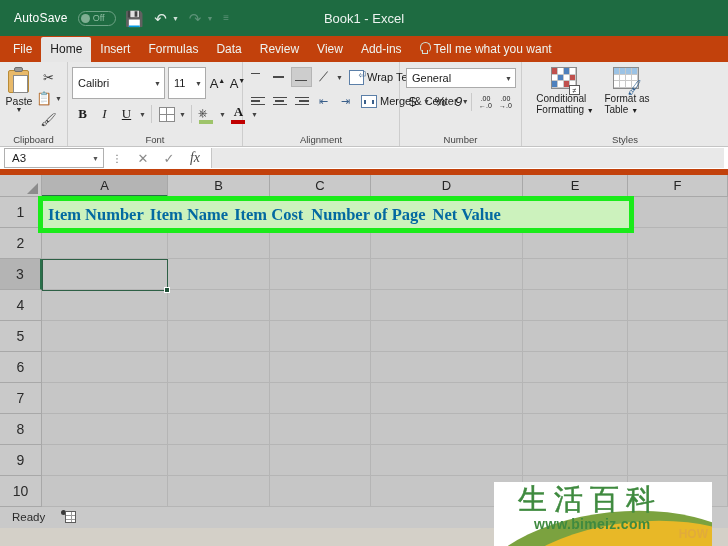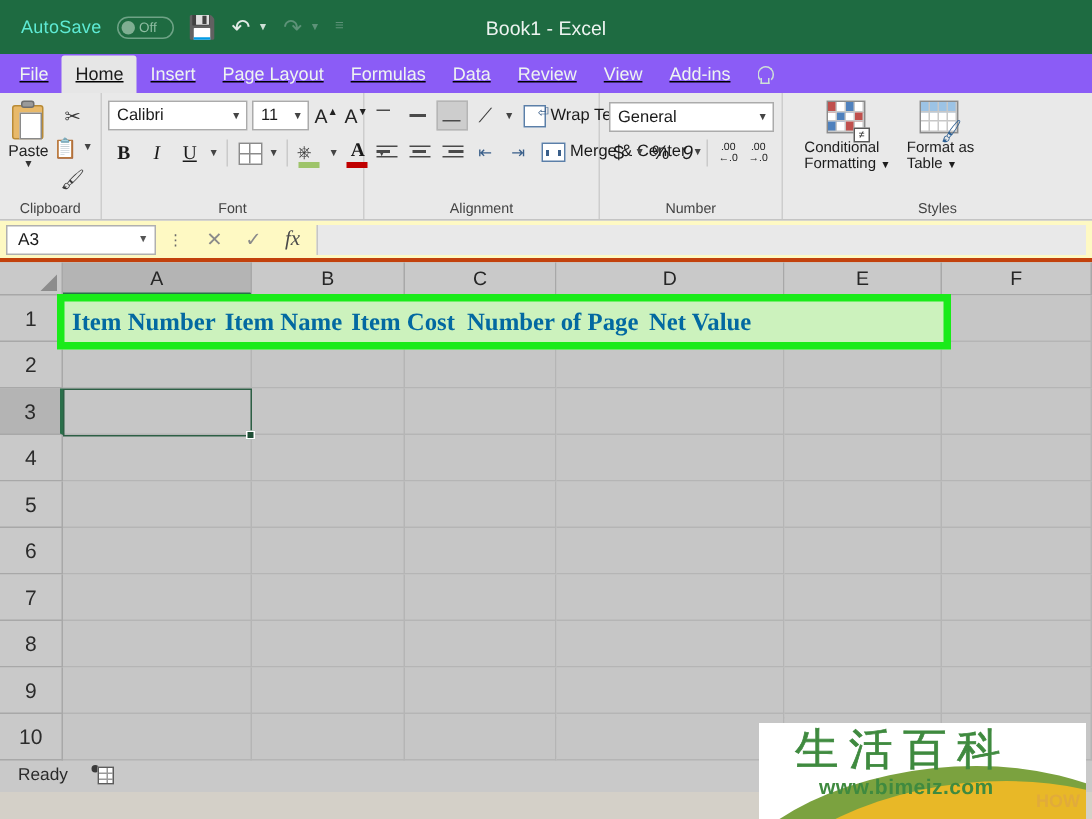--- a/index.html
+++ b/index.html
@@ -10,41 +10,41 @@
   }
   body { background: #d4d0c8; position: relative; }
 
   
   .titlebar {
     height: 36px; background: #1e6b41;
     display: flex; align-items: center;
     position: relative;
   }
   .tb-left { display: flex; align-items: center; padding-left: 14px; gap: 10px; }
-  .autosave-label { color: #5eead4; font-size: 12px; letter-spacing: .2px; }
+  .autosave-label { color: #ffffff; font-size: 12px; letter-spacing: .2px; }
   .autosave-toggle {
     width: 38px; height: 15px; border-radius: 8px;
     border: 1px solid #6ea386; display: flex; align-items: center;
     padding: 0 2px; gap: 3px;
   }
   .autosave-knob { width: 9px; height: 9px; border-radius: 50%; background: #7fae92; }
   .autosave-off { color: #8fbda2; font-size: 9px; }
   .tb-icon { color: #e3ece7; font-size: 15px; line-height: 1; cursor: default; }
   .tb-icon.dim { color: #5d9278; }
   .tb-caret { color: #cfe0d7; font-size: 7px; margin-left: -5px; }
   .tb-caret.dim { color: #5d9278; }
   .tb-title {
     position: absolute; left: 0; right: 0; text-align: center;
     color: #edf3f0; font-size: 13px; pointer-events: none;
   }
 
   
   .tabstrip {
-    height: 26px; background: #8b5cf6;
-    display: flex; align-items: flex-end; padding-left: 4px; text-decoration: underline;
+    height: 26px; background: #c2410c;
+    display: flex; align-items: center; padding-left: 4px;
   }
   .tab {
     color: #eef4f1; font-size: 12px;
     padding: 4px 9px 5px 9px; line-height: 16px; white-space: nowrap;
   }
   .tab.active { background: #e6e6e6; color: #1d1d1d; border-radius: 2px 2px 0 0; }
   .tellme { display: flex; align-items: center; gap: 4px; padding-left: 8px; }
   .bulb { width: 11px; height: 13px; position: relative; }
   .bulb::before {
     content: ""; position: absolute; top: 0; left: 1px;
@@ -93,21 +93,21 @@
   .clip-smalls { display: flex; flex-direction: column; gap: 2px;
                  padding-top: 3px; align-items: center; }
   .sm-icon { width: 20px; height: 19px; display: flex; align-items: center;
              justify-content: center; font-size: 13px; color: #3a3a3a; }
   .sm-row { display: flex; align-items: center; }
 
   
   .g-font { width: 175px; }
   .font-row1 { display: flex; align-items: center; gap: 3px; padding: 2px 0; }
   .combo {
-    background: #fff; border: 1px solid #ababab; height: 20px;
+    background: #fff; border: 1px solid #ababab; height: 32px;
     display: flex; align-items: center; padding: 0 3px 0 5px;
     font-size: 11px; color: #1a1a1a; justify-content: space-between;
   }
   .combo .cv { overflow: hidden; white-space: nowrap; }
   .combo .cc { font-size: 7px; color: #444; padding-left: 4px; }
   .fontname { width: 93px; }
   .fontsize { width: 38px; }
   .grow-a, .shrink-a {
     font-size: 13px; color: #222; width: 17px; text-align: center; position: relative;
   }
@@ -174,22 +174,22 @@
   .cf-badge { position: absolute; right: -1px; bottom: -2px; width: 11px; height: 10px;
               background: #fff; border: 1px solid #5a5a5a; font-size: 7px;
               line-height: 9px; text-align: center; color: #222; }
   .brush { position: absolute; right: -2px; bottom: -2px;
            font-size: 13px; color: #2c5f92; transform: rotate(-10deg); }
   .st-label { font-size: 10px; color: #1d1d1d; text-align: left; line-height: 11px; }
   .st-label .cc { font-size: 7px; }
 
   
   .formulabar {
-    height: 28px; background: #fef9c3; display: flex; align-items: center;
-    border-bottom: 3px solid #c2410c; padding: 0 4px;
+    height: 28px; background: #ffffff; display: flex; align-items: center;
+    border-bottom: 6px solid #c2410c; padding: 0 4px;
   }
   .namebox {
     width: 100px; height: 20px; background: #fff; border: 1px solid #b0b0b0;
     display: flex; align-items: center; justify-content: space-between;
     padding: 0 4px 0 7px; font-size: 11.5px; color: #1a1a1a;
   }
   .namebox .cc { font-size: 7px; color: #555; }
   .fb-dots { color: #6a6a6a; font-size: 10px; padding: 0 8px; letter-spacing: 0; }
   .fb-btn { width: 26px; text-align: center; font-size: 13px; color: #8a8a8a; }
   .fb-btn.fx { font-style: italic; font-family: "Liberation Serif", serif;
@@ -292,21 +292,21 @@
     background-position: 0 3px, 0 7px, 5px 0;
     background-repeat: no-repeat;
   }
   .rec-ic .dot {
     position: absolute; left: 0; top: 0; width: 5px; height: 5px;
     border-radius: 50%; background: #3a3a3a;
   }
 
   
   .watermark {
-    position: absolute; right: 4px; bottom: 0; width: 218px; height: 64px;
+    position: absolute; right: 16px; bottom: 0; width: 218px; height: 64px;
     overflow: hidden; pointer-events: none;
   }
   .wm-bg { position: absolute; inset: 0; background: #ffffff; }
   .wm-swoosh1 {
     position: absolute; left: -30px; bottom: -46px; width: 300px; height: 80px;
     background: #7ba23f; border-radius: 50% 50% 0 0 / 100% 100% 0 0;
     transform: rotate(-6deg);
   }
   .wm-swoosh2 {
     position: absolute; left: -10px; bottom: -56px; width: 300px; height: 80px;
@@ -346,28 +346,28 @@
     <span class="tb-caret dim">▼</span>
     <span class="tb-icon dim" style="font-size:10px;">≡</span>
   </div>
   <div class="tb-title">Book1  -  Excel</div>
 </div>
 
 <div class="tabstrip">
   <div class="tab">File</div>
   <div class="tab active">Home</div>
   <div class="tab">Insert</div>
-  <div class="tab">Page Layout</div>
   <div class="tab">Formulas</div>
   <div class="tab">Data</div>
   <div class="tab">Review</div>
   <div class="tab">View</div>
   <div class="tab">Add-ins</div>
   <div class="tab tellme">
     <span class="bulb"></span>
+    <span>Tell me what you want</span>
   </div>
 </div>
 
 <div class="ribbon">
 
   <div class="rgroup g-clipboard">
     <div class="rgroup-body">
       <div class="paste-col">
         <div class="paste-icon">
           <span class="clip-board"></span>

